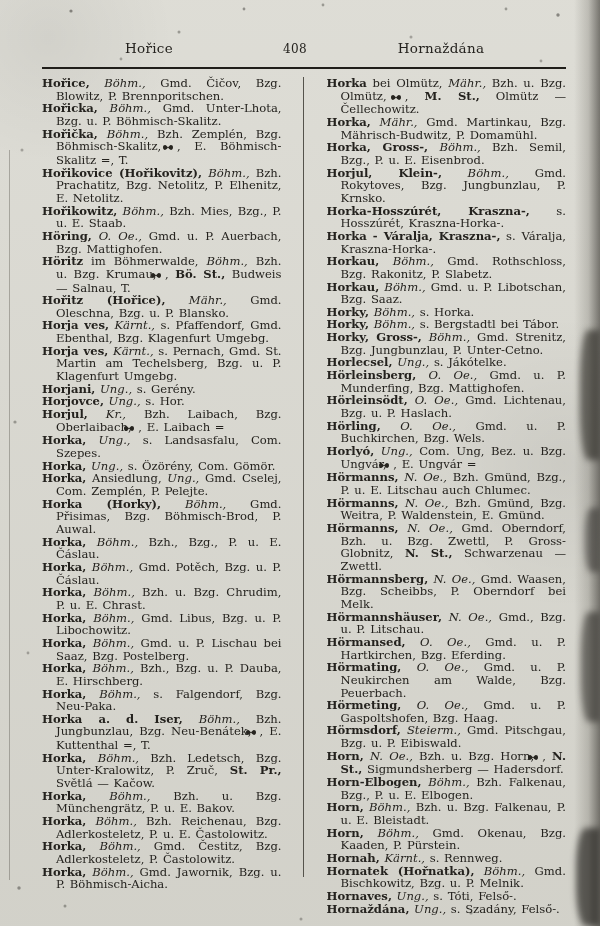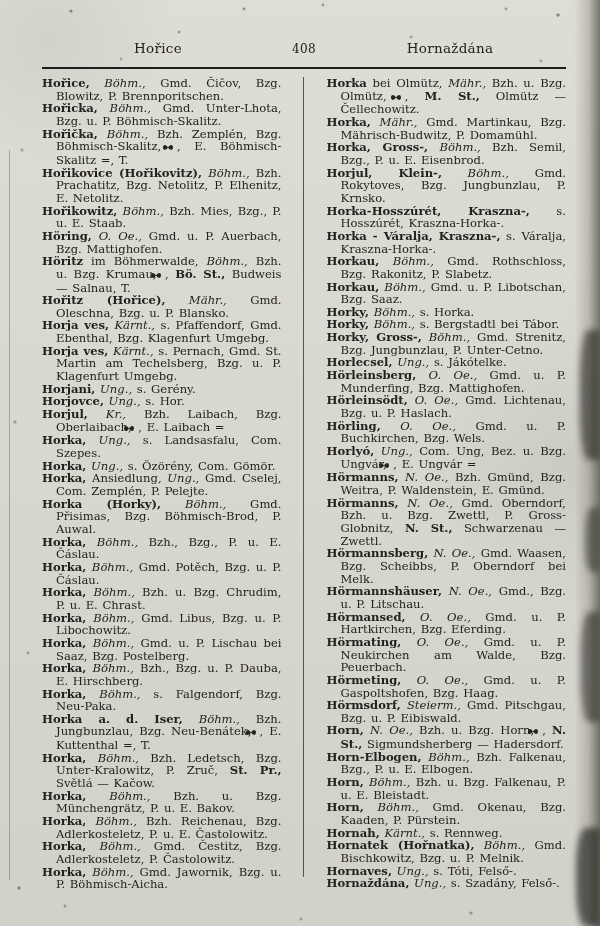--- a/index.html
+++ b/index.html
@@ -2,21 +2,21 @@
 <html><head>
 <meta charset="utf-8">
 <style>
   html,body{margin:0;padding:0;}
   body{width:600px;height:926px;background:#8a8880;font-family:"DejaVu Serif","Liberation Serif",serif;}
   .page{position:relative;width:600px;height:926px;background:#d9d8d0;color:#24221e;overflow:hidden;
         background-image:
           radial-gradient(circle at 8% 4%, rgba(0,0,0,0.05), transparent 12%),
           radial-gradient(circle at 94% 50%, rgba(0,0,0,0.06), transparent 20%),
           linear-gradient(to bottom, rgba(255,255,255,0.12), rgba(0,0,0,0.03));}
-  .running-header{position:absolute;top:40px;left:42px;width:524px;display:flex;align-items:baseline;
+  .running-header{position:absolute;top:40px;left:33px;width:524px;display:flex;align-items:baseline;
         font-size:13.5px;letter-spacing:0.3px;}
   .rh-left,.rh-right{flex:1;text-align:center;}
   .rh-center{width:60px;text-align:center;font-size:12px;}
   .header-rule{position:absolute;top:67px;left:42px;width:524px;height:2px;background:#201e1a;}
   .columns{position:absolute;top:77px;left:42px;width:524px;display:flex;gap:25px;}
   .col{width:252px;}
   .col-left{margin-right:20px;}
   .col-divider{position:absolute;left:303px;top:77px;height:800px;width:1px;background:#55534c;}
   .entry{font-size:11.6px;line-height:12.65px;text-align:justify;padding-left:14px;text-indent:-14px;
          word-spacing:1px;}
@@ -113,20 +113,21 @@
         <div class="entry"><span class="seg-b">Horky,</span><span class="seg-i"> Böhm.,</span><span class="seg-n"> s. Horka.</span></div>
         <div class="entry"><span class="seg-b">Horky,</span><span class="seg-i"> Böhm.,</span><span class="seg-n"> s. Bergstadtl bei Tábor.</span></div>
         <div class="entry"><span class="seg-b">Horky, Gross-,</span><span class="seg-i"> Böhm.,</span><span class="seg-n"> Gmd. Strenitz, Bzg. Jungbunzlau, P. Unter-Cetno.</span></div>
         <div class="entry"><span class="seg-b">Horlecsel,</span><span class="seg-i"> Ung.,</span><span class="seg-n"> s. Jákótelke.</span></div>
         <div class="entry"><span class="seg-b">Hörleinsberg,</span><span class="seg-i"> O. Oe.,</span><span class="seg-n"> Gmd. u. P. Munderfing, Bzg. Mattighofen.</span></div>
         <div class="entry"><span class="seg-b">Hörleinsödt,</span><span class="seg-i"> O. Oe.,</span><span class="seg-n"> Gmd. Lichtenau, Bzg. u. P. Haslach.</span></div>
         <div class="entry"><span class="seg-b">Hörling,</span><span class="seg-i"> O. Oe.,</span><span class="seg-n"> Gmd. u. P. Buchkirchen, Bzg. Wels.</span></div>
         <div class="entry"><span class="seg-b">Horlyó,</span><span class="seg-i"> Ung.,</span><span class="seg-n"> Com. Ung, Bez. u. Bzg. Ungvár, </span><span class="horn"><svg width="12" height="7" viewBox="0 0 12 7">
               <path d="M1 3.5 C1 1.1 3.3 0.4 4.7 1.9 L5.4 2.7 C6 3.3 6 3.3 6.6 2.7 L7.3 1.9 C8.7 0.4 11 1.1 11 3.5 C11 5.9 8.7 6.6 7.3 5.1 L6.6 4.3 C6 3.7 6 3.7 5.4 4.3 L4.7 5.1 C3.3 6.6 1 5.9 1 3.5 Z" fill="#26241f"></path>
             </svg></span><span class="seg-n">, E. Ungvár =</span></div>
+        <div class="entry"><span class="seg-b">Hörmanns,</span><span class="seg-i"> N. Oe.,</span><span class="seg-n"> Bzh. Gmünd, Bzg., P. u. E. Litschau auch Chlumec.</span></div>
         <div class="entry"><span class="seg-b">Hörmanns,</span><span class="seg-i"> N. Oe.,</span><span class="seg-n"> Bzh. Gmünd, Bzg. Weitra, P. Waldenstein, E. Gmünd.</span></div>
         <div class="entry"><span class="seg-b">Hörmanns,</span><span class="seg-i"> N. Oe.,</span><span class="seg-n"> Gmd. Oberndorf, Bzh. u. Bzg. Zwettl, P. Gross-Globnitz, </span><span class="seg-b">N. St.,</span><span class="seg-n"> Schwarzenau — Zwettl.</span></div>
         <div class="entry"><span class="seg-b">Hörmannsberg,</span><span class="seg-i"> N. Oe.,</span><span class="seg-n"> Gmd. Waasen, Bzg. Scheibbs, P. Oberndorf bei Melk.</span></div>
         <div class="entry"><span class="seg-b">Hörmannshäuser,</span><span class="seg-i"> N. Oe.,</span><span class="seg-n"> Gmd., Bzg. u. P. Litschau.</span></div>
         <div class="entry"><span class="seg-b">Hörmansed,</span><span class="seg-i"> O. Oe.,</span><span class="seg-n"> Gmd. u. P. Hartkirchen, Bzg. Eferding.</span></div>
         <div class="entry"><span class="seg-b">Hörmating,</span><span class="seg-i"> O. Oe.,</span><span class="seg-n"> Gmd. u. P. Neukirchen am Walde, Bzg. Peuerbach.</span></div>
         <div class="entry"><span class="seg-b">Hörmeting,</span><span class="seg-i"> O. Oe.,</span><span class="seg-n"> Gmd. u. P. Gaspoltshofen, Bzg. Haag.</span></div>
         <div class="entry"><span class="seg-b">Hörmsdorf,</span><span class="seg-i"> Steierm.,</span><span class="seg-n"> Gmd. Pitschgau, Bzg. u. P. Eibiswald.</span></div>
         <div class="entry"><span class="seg-b">Horn,</span><span class="seg-i"> N. Oe.,</span><span class="seg-n"> Bzh. u. Bzg. Horn, </span><span class="horn"><svg width="12" height="7" viewBox="0 0 12 7">
               <path d="M1 3.5 C1 1.1 3.3 0.4 4.7 1.9 L5.4 2.7 C6 3.3 6 3.3 6.6 2.7 L7.3 1.9 C8.7 0.4 11 1.1 11 3.5 C11 5.9 8.7 6.6 7.3 5.1 L6.6 4.3 C6 3.7 6 3.7 5.4 4.3 L4.7 5.1 C3.3 6.6 1 5.9 1 3.5 Z" fill="#26241f"></path>

